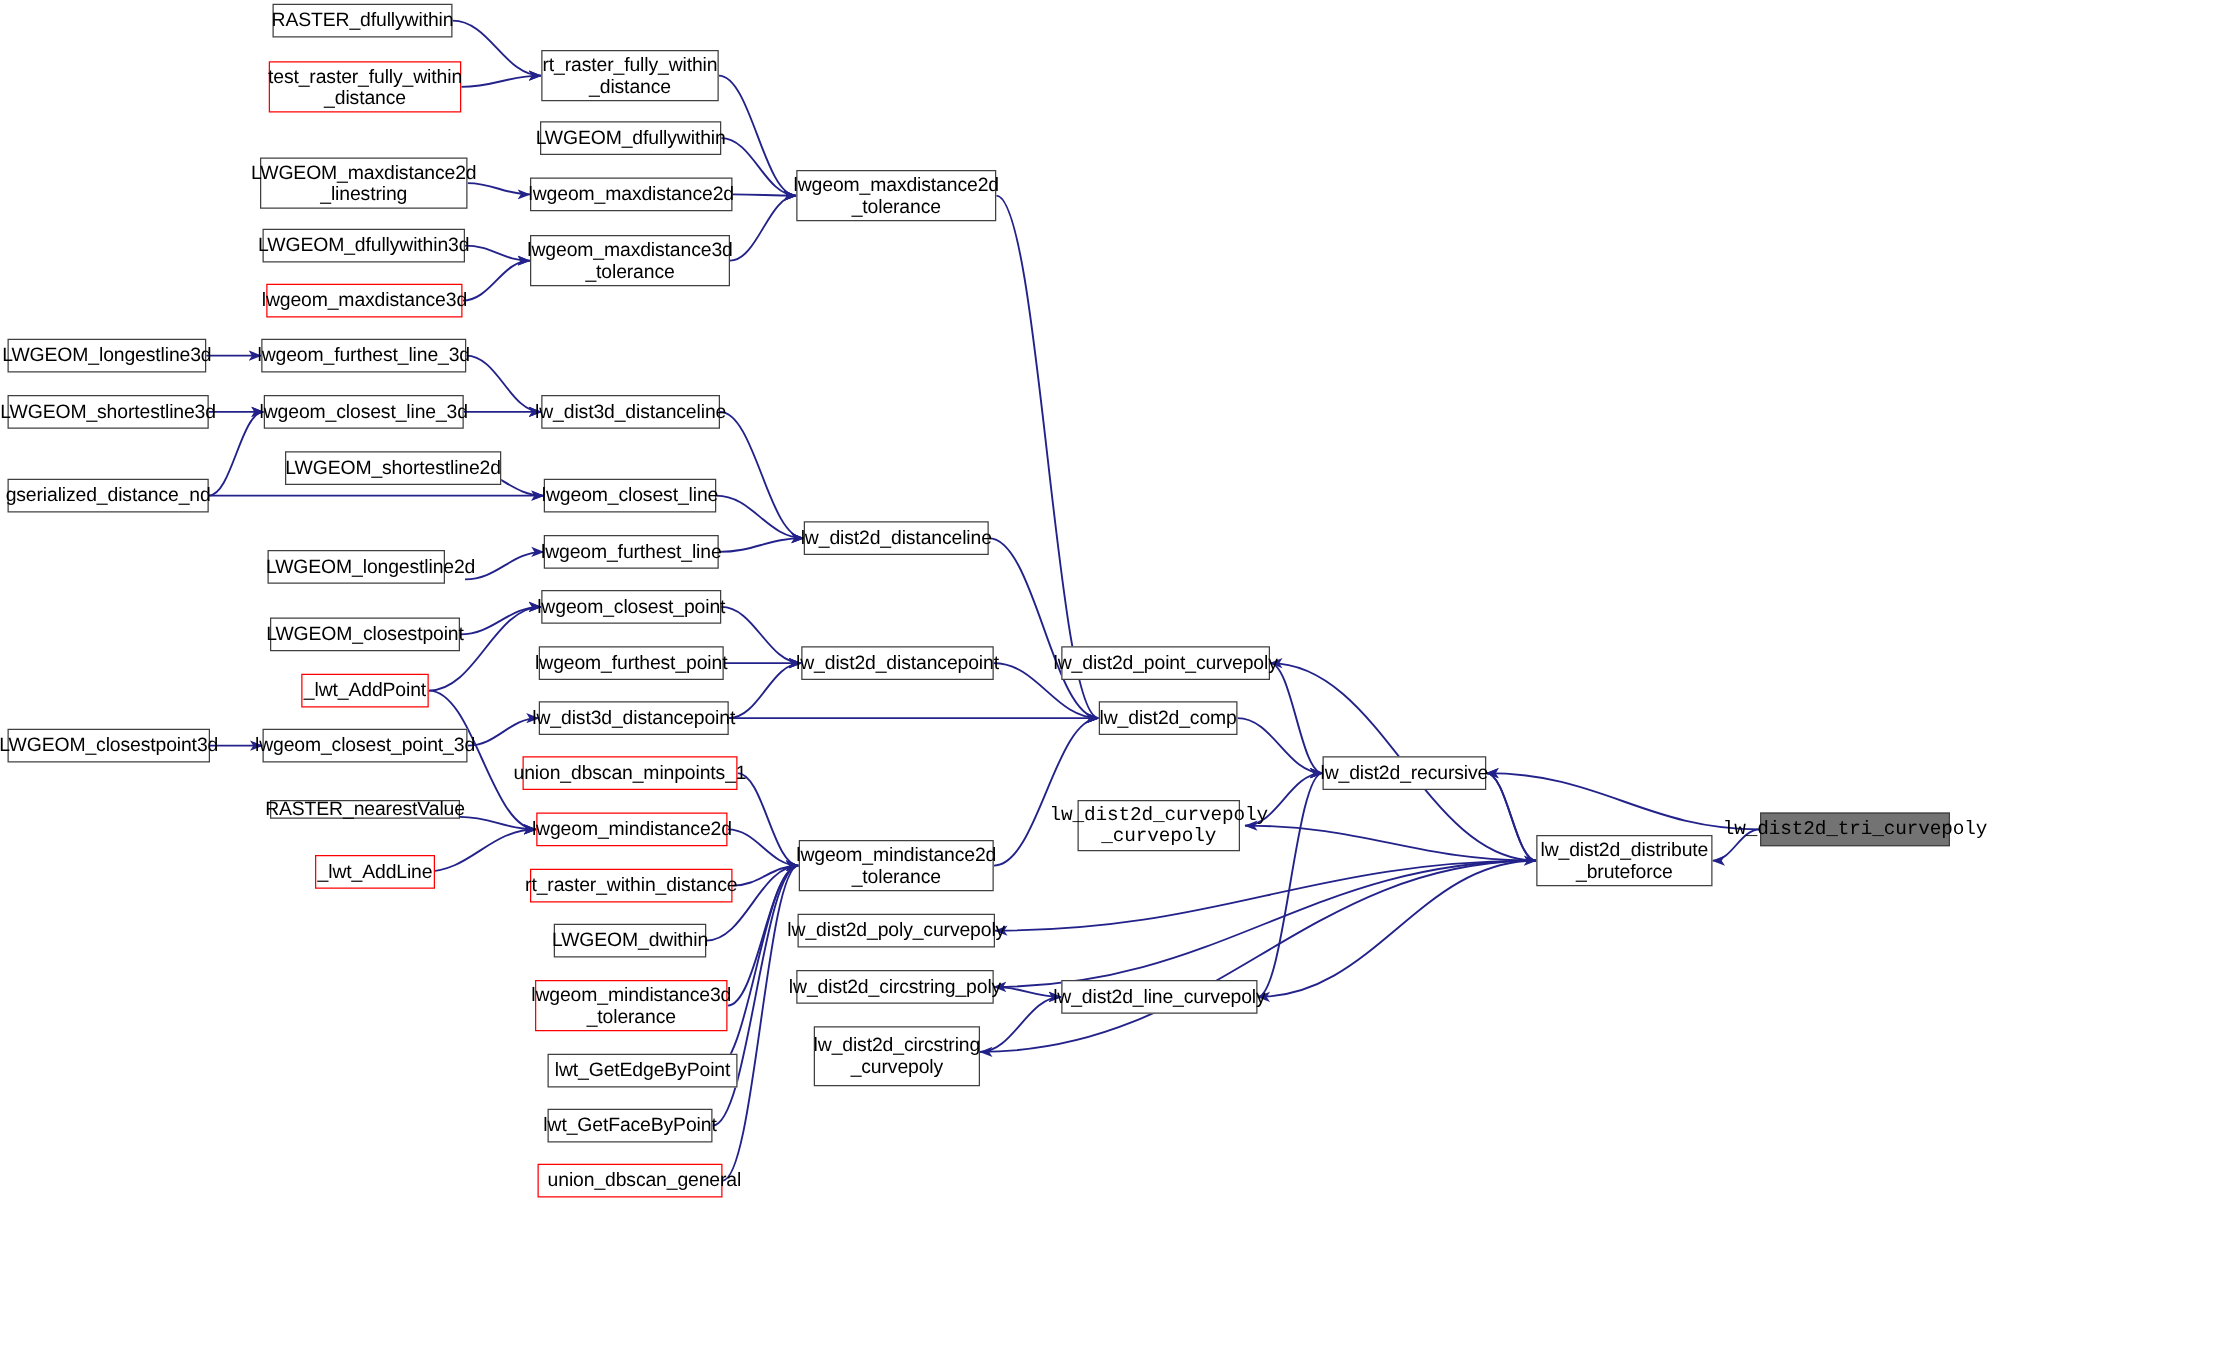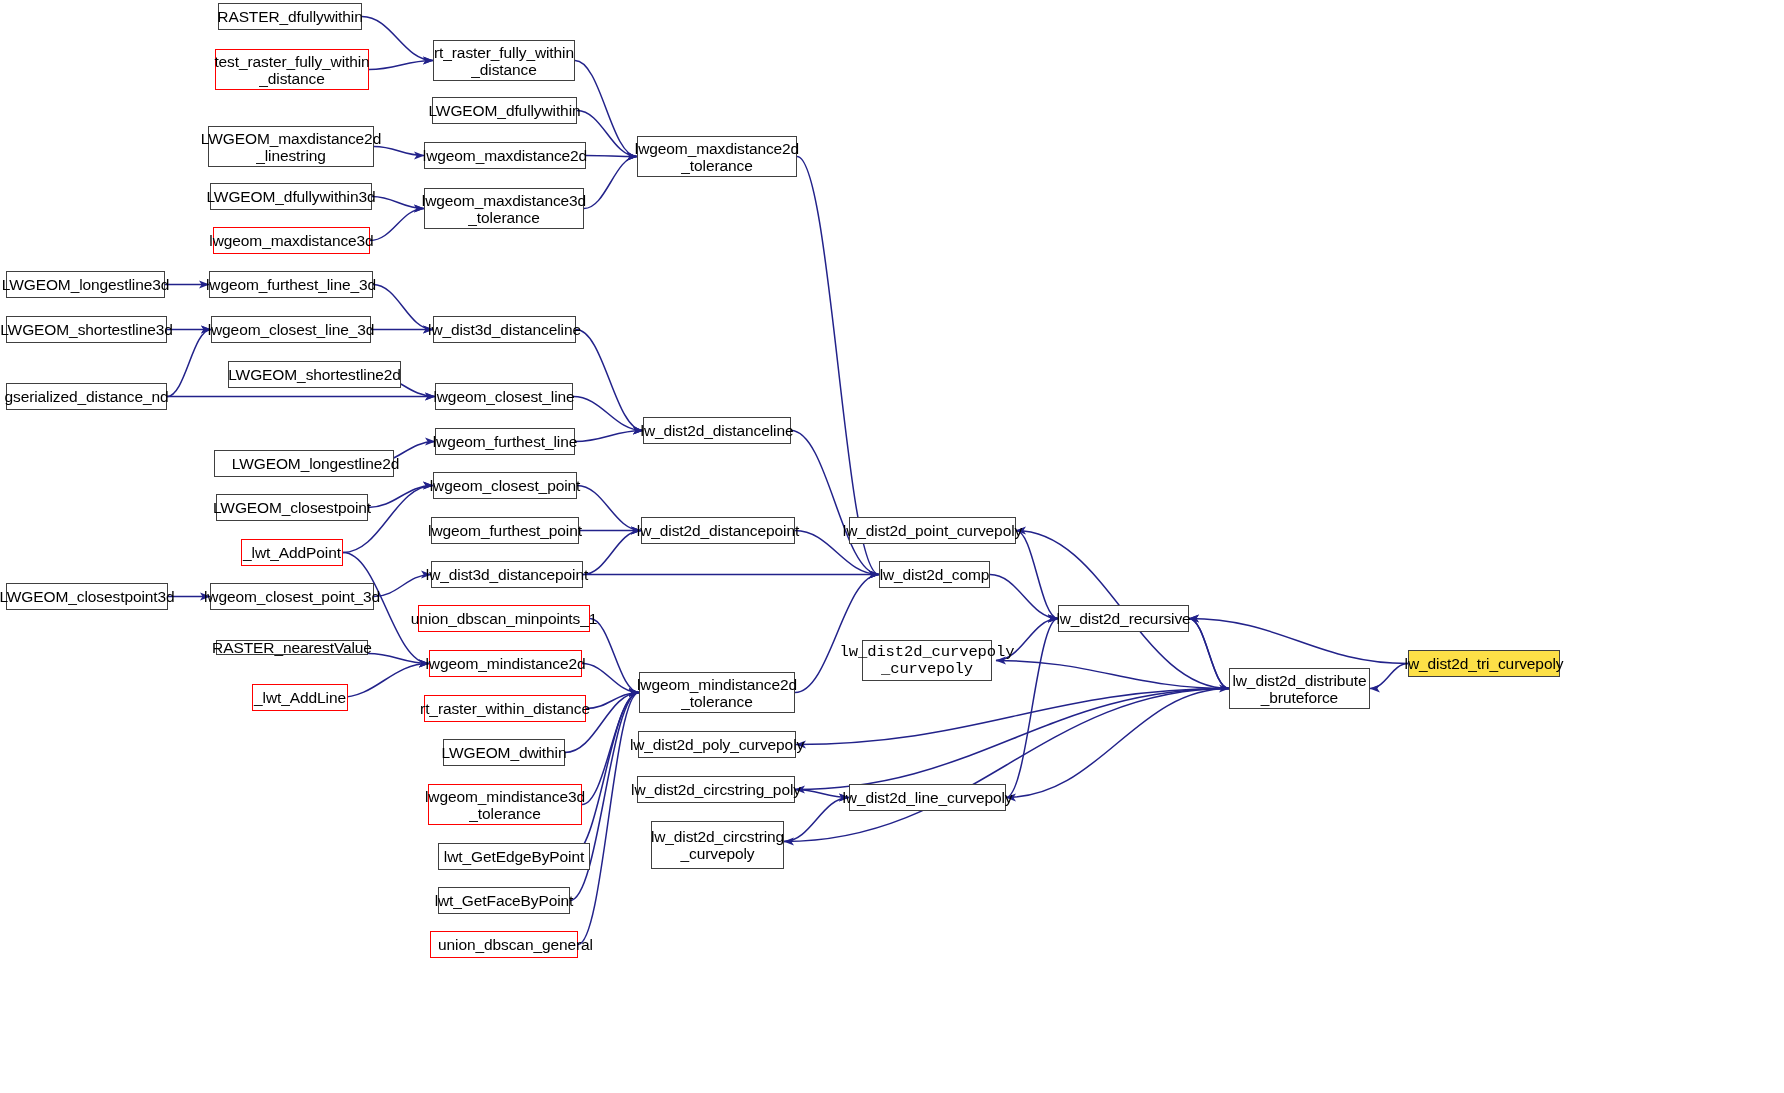--- a/index.html
+++ b/index.html
@@ -23,21 +23,21 @@
     font-size:15.5px;
     line-height:17px;
     color:#000000;
     background:#ffffff;
     border:1.4px solid #404040;
     white-space:pre;
     letter-spacing:-0.1px;
     z-index:5;
   }
   .node.red{border-color:#ff0000;}
-  .node.cur{background:#fde047;border-color:#404040;}
+  .node.cur{background:#737373;border-color:#404040;font-family:Liberation Mono, monospace;}
 </style>
 </head>
 <body>
 
 <div id="canvas">
   <svg id="edges" xmlns="http://www.w3.org/2000/svg">
     <defs>
       <marker id="arw" markerWidth="11" markerHeight="9" refX="10" refY="4.5" orient="auto" markerUnits="userSpaceOnUse">
         <path d="M0,0.4 L10.5,4.5 L0,8.6 L2.6,4.5 Z" fill="#22228a"></path>
       </marker>
@@ -123,21 +123,21 @@
       <div class="node" style="left: 6px; top: 271px; width: 159px; height: 27px;">LWGEOM_longestline3d</div>
       <div class="node" style="left: 209px; top: 271px; width: 164px; height: 27px;">lwgeom_furthest_line_3d</div>
       <div class="node" style="left: 6px; top: 316px; width: 161px; height: 27px;">LWGEOM_shortestline3d</div>
       <div class="node" style="left: 211px; top: 316px; width: 160px; height: 27px;">lwgeom_closest_line_3d</div>
       <div class="node" style="left: 433px; top: 316px; width: 143px; height: 27px;">lw_dist3d_distanceline</div>
       <div class="node" style="left: 211px; top: 361px; width: 173px; height: 27px; margin-left: 17px;">LWGEOM_shortestline2d</div>
       <div class="node" style="left: 6px; top: 383px; width: 161px; height: 27px;">gserialized_distance_nd</div>
       <div class="node" style="left: 435px; top: 383px; width: 138px; height: 27px;">lwgeom_closest_line</div>
       <div class="node" style="left: 643px; top: 417px; width: 148px; height: 27px;">lw_dist2d_distanceline</div>
       <div class="node" style="left: 435px; top: 428px; width: 140px; height: 27px;">lwgeom_furthest_line</div>
-      <div class="node" style="left: 214px; top: 450px; width: 180px; height: 27px; padding-left: 23px;">LWGEOM_longestline2d</div>
+      <div class="node" style="left: 214px; top: 440px; width: 142px; height: 27px; padding-left: 23px;">LWGEOM_longestline2d</div>
       <div class="node" style="left: 433px; top: 472px; width: 144px; height: 27px;">lwgeom_closest_point</div>
       <div class="node" style="left: 216px; top: 494px; width: 152px; height: 27px;">LWGEOM_closestpoint</div>
       <div class="node" style="left: 431px; top: 517px; width: 148px; height: 27px;">lwgeom_furthest_point</div>
       <div class="node" style="left: 641px; top: 517px; width: 154px; height: 27px;">lw_dist2d_distancepoint</div>
       <div class="node" style="left: 849px; top: 517px; width: 167px; height: 27px;">lw_dist2d_point_curvepoly</div>
       <div class="node red" style="left: 241px; top: 539px; width: 102px; height: 27px;">_lwt_AddPoint</div>
       <div class="node" style="left: 431px; top: 561px; width: 152px; height: 27px;">lw_dist3d_distancepoint</div>
       <div class="node" style="left: 879px; top: 561px; width: 111px; height: 27px;">lw_dist2d_comp</div>
       <div class="node" style="left: 6px; top: 583px; width: 162px; height: 27px;">LWGEOM_closestpoint3d</div>
       <div class="node" style="left: 210px; top: 583px; width: 164px; height: 27px;">lwgeom_closest_point_3d</div>

